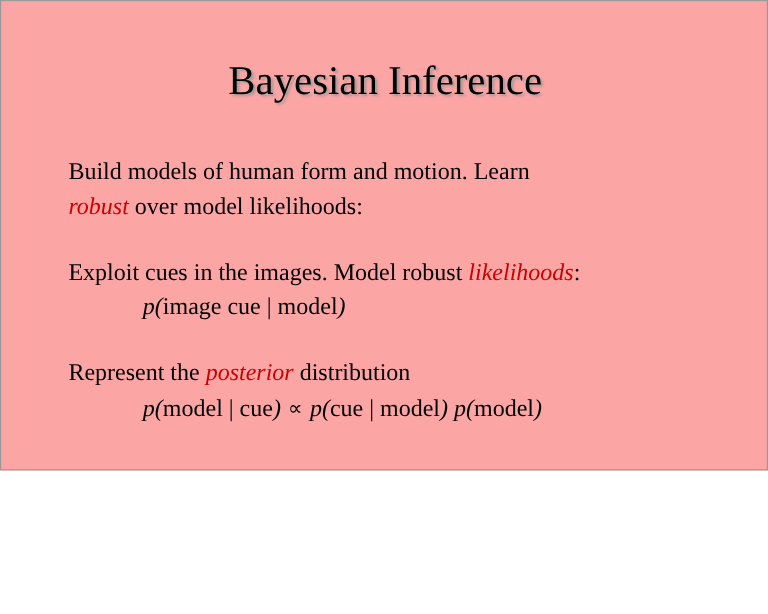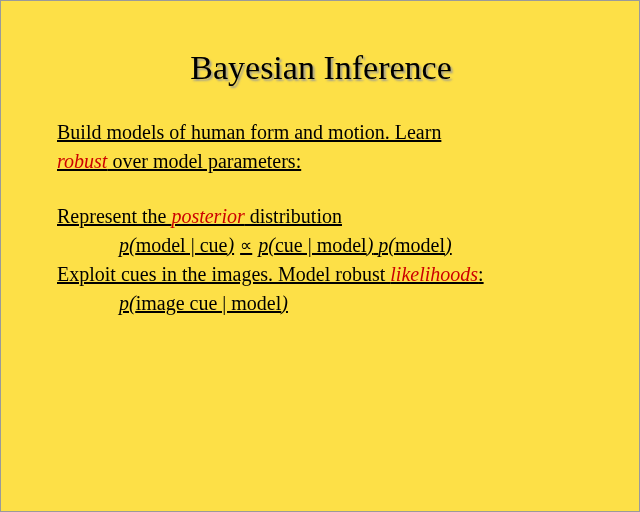--- a/index.html
+++ b/index.html
@@ -10,45 +10,44 @@
     width: 640px;
     height: 512px;
     background: #ffffff;
     font-family: "Liberation Serif", serif;
     color: #000000;
     overflow: hidden;
   }
   .slide {
     position: relative;
     width: 640px;
-    height: 512px;
+    height: 392px;
     box-sizing: border-box;
     border: 1px solid #9a9a9a;
-    background: #fde047;
+    background: #fca5a5;
   }
   .title {
     position: absolute;
     top: 48px;
     left: 0;
     width: 640px;
     text-align: center;
     font-size: 34px;
     font-family: "Liberation Serif", serif;
     color: #000000;
     letter-spacing: 0px;
     text-shadow: 2px 2px 2px rgba(150,150,150,0.85);
   }
   .body-block {
     position: absolute;
     left: 56px;
-    top: 117px;
+    top: 128px;
     width: 540px;
     font-size: 20px;
     line-height: 29px;
-    text-decoration: underline;
   }
   .para {
     margin: 0 0 26px 0;
   }
   .para.last { margin-bottom: 0; }
   .indent {
     display: block;
     padding-left: 62px;
   }
   .red {
@@ -69,27 +68,27 @@
 <body>
 
 <div class="slide">
 
   <div class="title">Bayesian Inference</div>
 
   <div class="body-block">
 
     <p class="para">
       <span>Build models of human form and motion.  Learn</span><br>
-      <span class="red">robust</span><span> over model parameters:</span>
+      <span class="red">robust</span><span> over model likelihoods:</span>
+    </p>
+
+    <p class="para">
+      <span>Exploit cues in the images.  Model robust </span><span class="red">likelihoods</span><span>:</span>
+      <span class="indent"><span class="ital">p(</span><span>image cue | model</span><span class="ital">)</span></span>
     </p>
 
     <p class="para last">
       <span>Represent the </span><span class="red">posterior</span><span> distribution</span>
       <span class="indent"><span class="nowrap"><span class="ital">p(</span><span>model | cue</span><span class="ital">)</span></span><span class="prop">∝</span><span class="nowrap"><span class="ital">p(</span><span>cue | model</span><span class="ital">)</span></span>&nbsp;<span class="nowrap"><span class="ital">p(</span><span>model</span><span class="ital">)</span></span></span>
     </p>
 
-    <p class="para">
-      <span>Exploit cues in the images.  Model robust </span><span class="red">likelihoods</span><span>:</span>
-      <span class="indent"><span class="ital">p(</span><span>image cue | model</span><span class="ital">)</span></span>
-    </p>
-
   </div>
 </div>
 
 </body></html>

